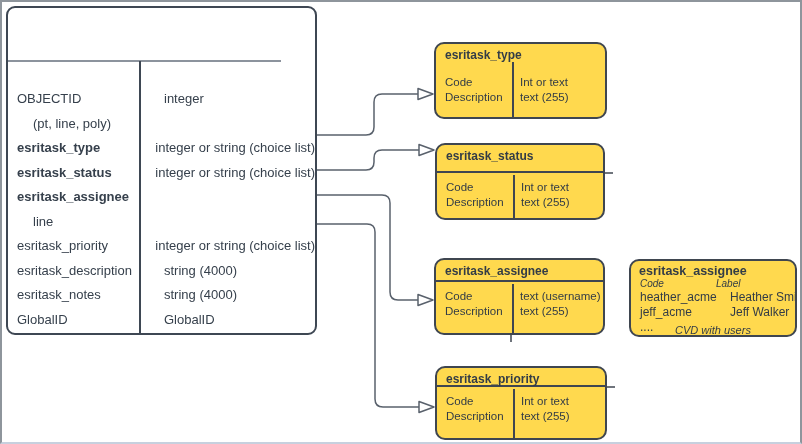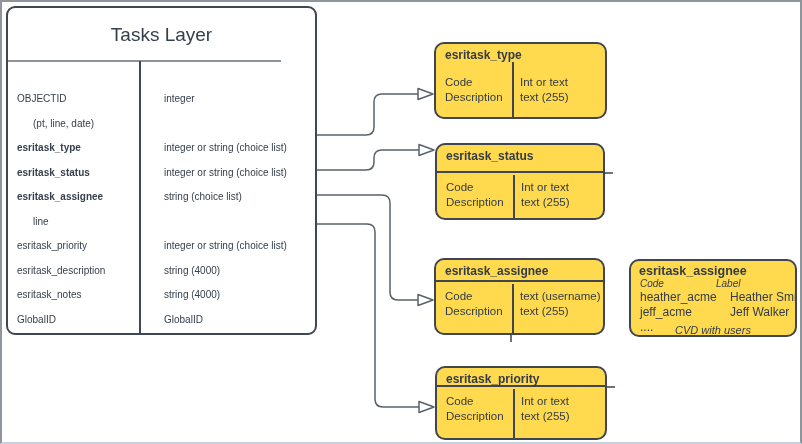--- a/index.html
+++ b/index.html
@@ -11,21 +11,21 @@
   }
   
   .taskbox{
     position:absolute;left:4px;top:4px;width:311px;height:329px;
     box-sizing:border-box;border:2px solid #3E4753;border-radius:9px;background:#fff;
   }
   .task-title{height:50px;line-height:54px;text-align:center;font-size:19px;}
   .task-title-divider{position:absolute;left:0;top:52px;width:273px;height:2px;background:#8C939D;}
   .task-col-divider{position:absolute;left:131px;top:53px;bottom:0;width:2px;background:#3E4753;}
   .task-rows{position:absolute;top:79px;left:0;right:0;}
-  .trow{display:flex;height:24.5px;line-height:24.5px;font-size:10px;}
+  .trow{display:flex;height:24.5px;line-height:24.5px;font-size:13px;}
   .tname{width:131px;padding-left:9px;box-sizing:border-box;white-space:nowrap;}
   .ttype{padding-left:25px;white-space:nowrap;}
   .trow.bold .tname{font-weight:bold;}
   
   .dbox{
     position:absolute;box-sizing:border-box;background:#FFD94E;
     border:2px solid #3F4650;border-radius:10px;color:#333C46;
   }
   .dbox-title{font-weight:bold;font-size:12px;padding:4px 0 0 9px;box-sizing:border-box;white-space:nowrap;}
   .dbox-title.sep{border-bottom:2px solid #3F4650;}
@@ -50,42 +50,40 @@
   }
   
   .wires{position:absolute;left:0;top:0;pointer-events:none;}
 </style>
 </head>
 <body>
 
 <div id="canvas">
 
   <div class="taskbox">
-    <div class="task-title">Tasks Layer</div>
     <div class="task-title-divider"></div>
     <div class="task-col-divider"></div>
     <div class="task-rows">
       <div class="trow">
         <div class="tname">OBJECTID</div>
         <div class="ttype">integer</div>
       </div>
       <div class="trow">
-        <div class="ttype">(pt, line, date)</div>
+        <div class="ttype">(pt, line, poly)</div>
       </div>
       <div class="trow bold">
         <div class="tname">esritask_type</div>
         <div class="ttype">integer or string (choice list)</div>
       </div>
       <div class="trow bold">
         <div class="tname">esritask_status</div>
         <div class="ttype">integer or string (choice list)</div>
       </div>
       <div class="trow bold">
         <div class="tname">esritask_assignee</div>
-        <div class="ttype">string (choice list)</div>
       </div>
       <div class="trow">
         <div class="ttype">line</div>
       </div>
       <div class="trow">
         <div class="tname">esritask_priority</div>
         <div class="ttype">integer or string (choice list)</div>
       </div>
       <div class="trow">
         <div class="tname">esritask_description</div>

